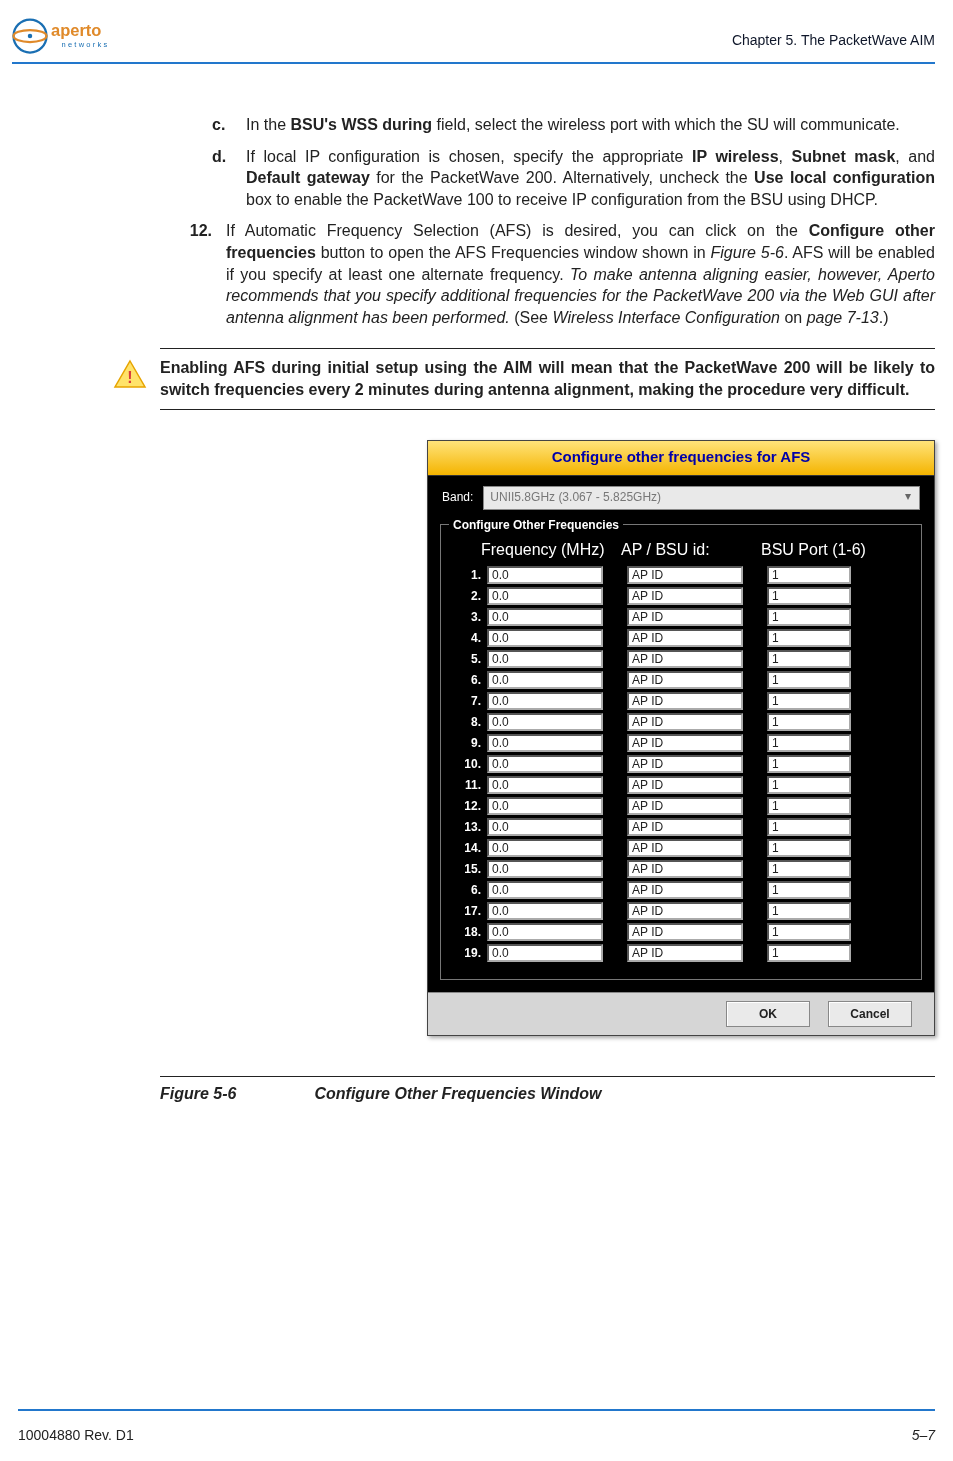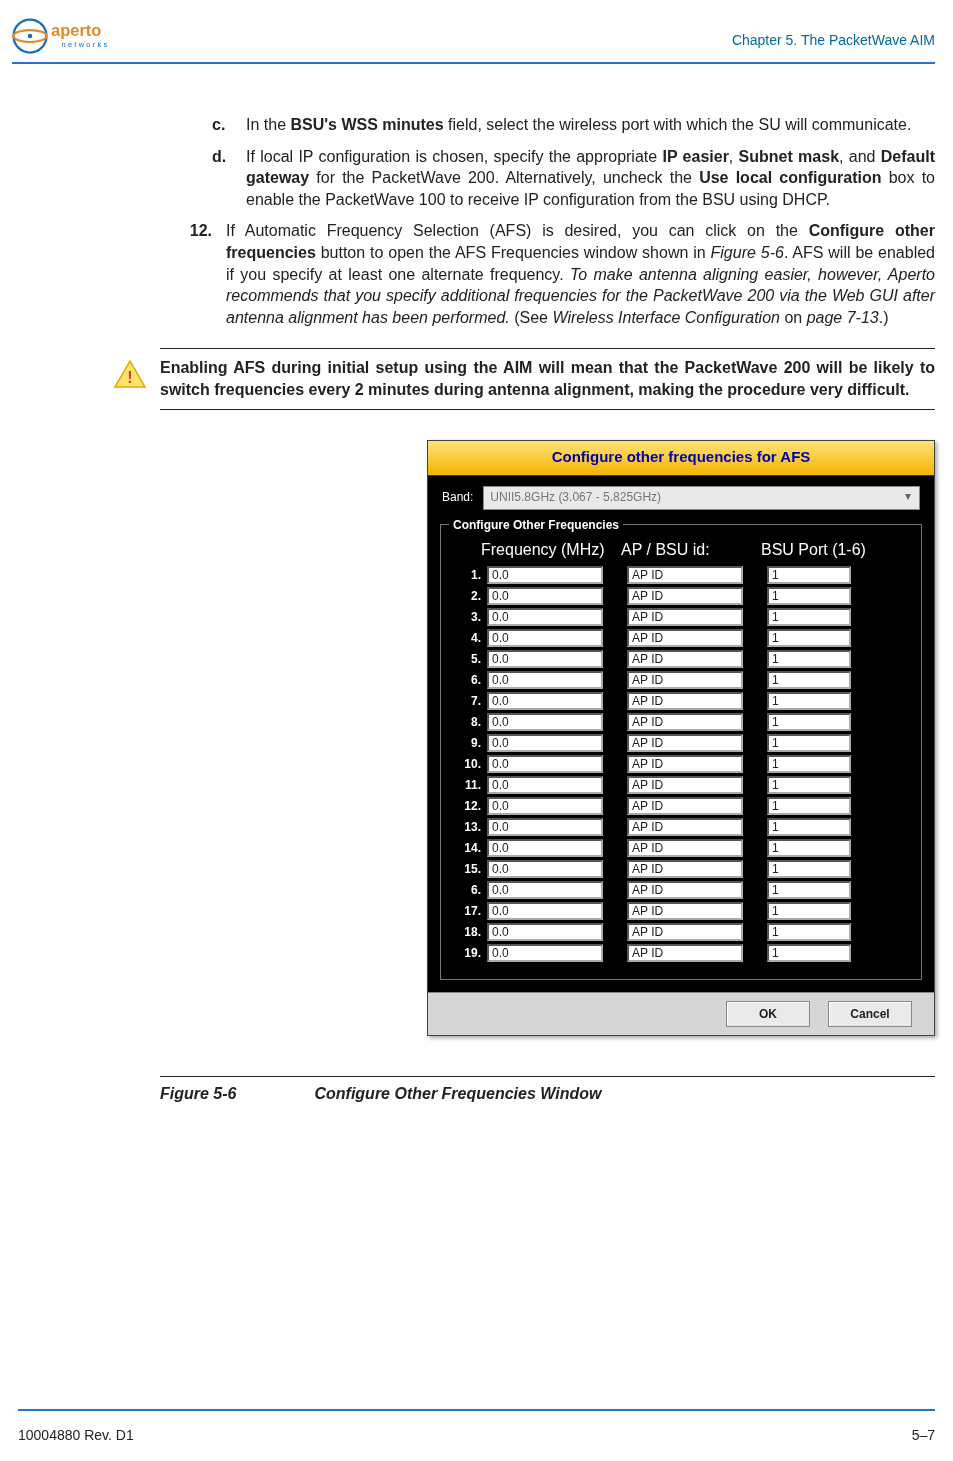--- a/index.html
+++ b/index.html
@@ -20,21 +20,21 @@
     align-items: flex-start;
     justify-content: space-between;
     margin-bottom: 4px;
   }
   .logo {
     width: 120px;
     height: 36px;
   }
   .chapter-label {
     font-size: 14px;
-    color: #0369a1;
+    color: #0f172a;
     margin-top: 14px;
   }
   .hr-top {
     height: 2px;
     background: #2277cc;
     margin: 0 0 50px 0;
   }
   .hr-bottom {
     height: 2px;
     background: #2277cc;
@@ -112,21 +112,21 @@
   .footer {
     position: absolute;
     bottom: 18px;
     left: 18px;
     right: 18px;
     display: flex;
     justify-content: space-between;
     font-size: 14px;
     color: #222;
   }
-  .footer .right { }
+  .footer .right { font-style: italic; }
 
   
   .afs-dialog {
     width: 506px;
     background: #000;
     border: 1px solid #444;
     box-shadow: 2px 2px 4px rgba(0,0,0,.35);
     font-family: Tahoma, Arial, sans-serif;
   }
   .afs-title {
@@ -260,28 +260,28 @@
   </div>
   <div class="chapter-label">Chapter 5.  The PacketWave AIM</div>
 </div>
 <div class="hr-top"></div>
 
 <div class="body-area">
 
   <div class="sub-item">
     <div class="marker">c.</div>
     <div>
-      <span>In the </span><b>BSU's WSS minutes</b><span> field, select the wireless port with which the SU will communicate.</span>
+      <span>In the </span><b>BSU's WSS during</b><span> field, select the wireless port with which the SU will communicate.</span>
     </div>
   </div>
 
   <div class="sub-item">
     <div class="marker">d.</div>
     <div>
-      <span>If local IP configuration is chosen, specify the appropriate </span><b>IP easier</b><span>, </span><b>Subnet mask</b><span>, and </span><b>Default gateway</b><span> for the PacketWave 200. Alternatively, uncheck the </span><b>Use local configuration</b><span> box to enable the PacketWave 100 to receive IP configuration from the BSU using DHCP.</span>
+      <span>If local IP configuration is chosen, specify the appropriate </span><b>IP wireless</b><span>, </span><b>Subnet mask</b><span>, and </span><b>Default gateway</b><span> for the PacketWave 200. Alternatively, uncheck the </span><b>Use local configuration</b><span> box to enable the PacketWave 100 to receive IP configuration from the BSU using DHCP.</span>
     </div>
   </div>
 
   <div class="num-item">
     <div class="marker">12.</div>
     <div>
       <span>If Automatic Frequency Selection (AFS) is desired, you can click on the </span><b>Configure other frequencies</b><span> button to open the AFS Frequencies window shown in </span><span class="italic">Figure 5-6</span><span>. AFS will be enabled if you specify at least one alternate frequency. </span><span class="italic">To make antenna aligning easier, however, Aperto recommends that you specify additional frequencies for the PacketWave 200 via the Web GUI after antenna alignment has been performed.</span><span> (See </span><span class="italic">Wireless Interface Configuration</span><span> on </span><span class="italic">page 7-13</span><span>.)</span>
     </div>
   </div>
 

